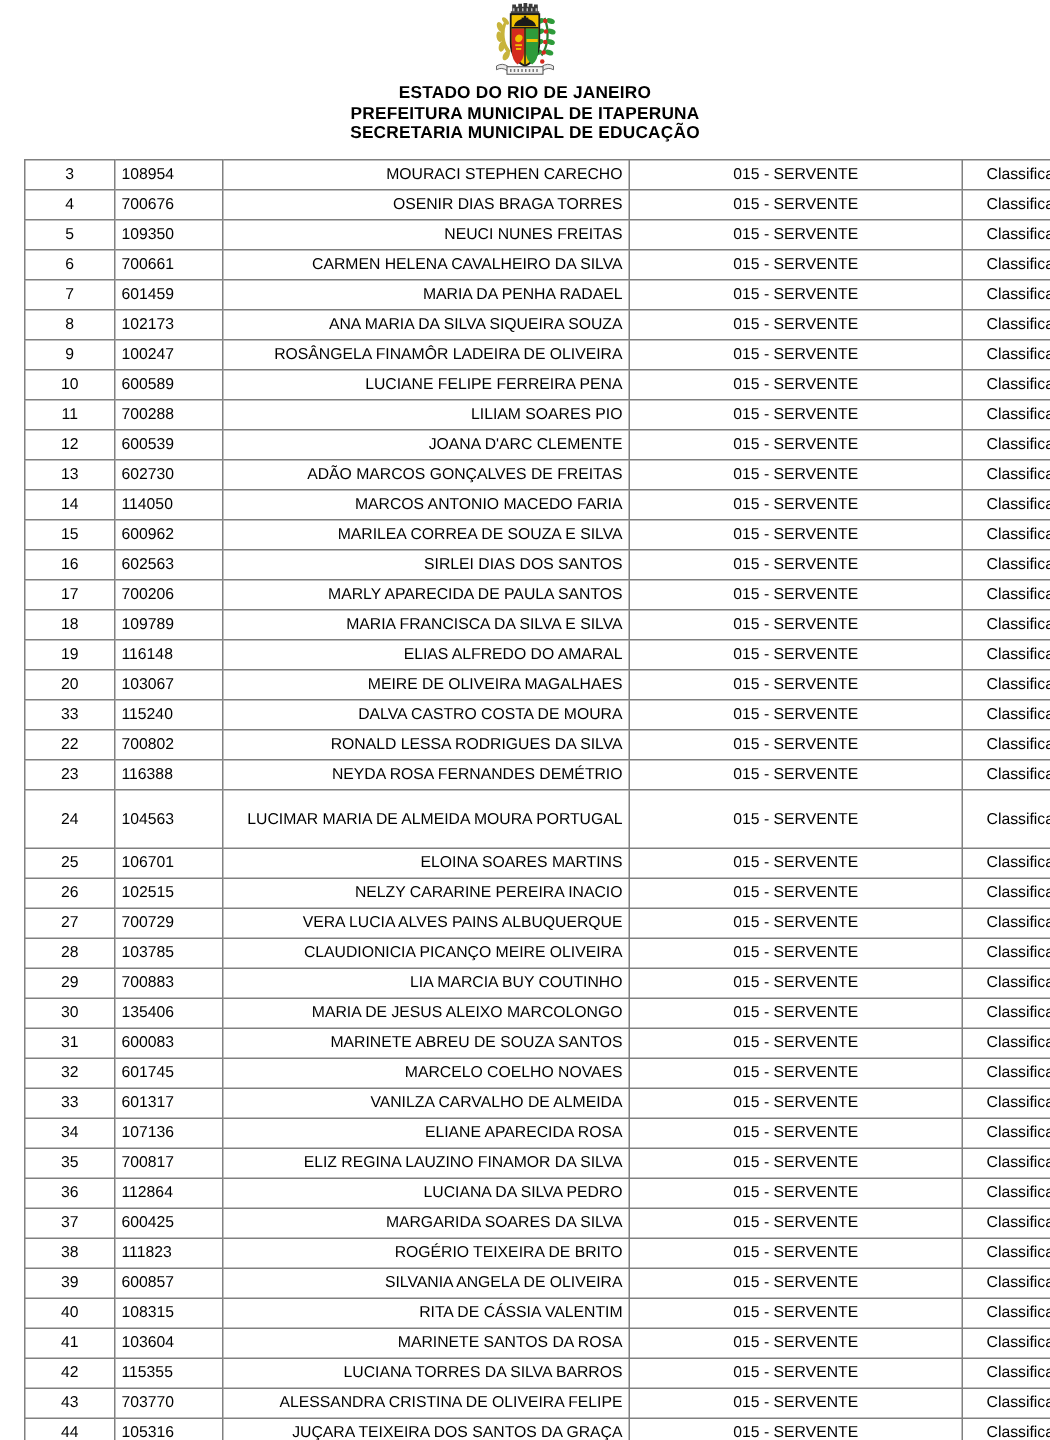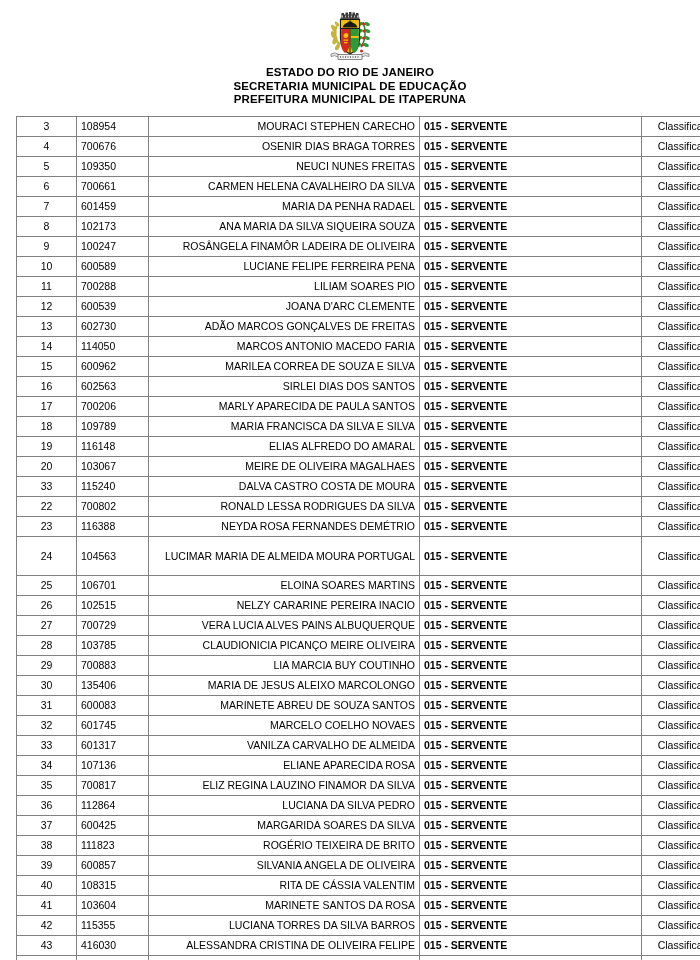--- a/index.html
+++ b/index.html
@@ -12,21 +12,21 @@
     height: 960px;
     font-family: "Liberation Sans", sans-serif;
     color: #000000;
     overflow: hidden;
   }
 
   
   .doc-header {
     width: 100%;
     text-align: center;
-    padding-top: 12px;
+    padding-top: 2px;
   }
   .crest {
     display: block;
     margin: 0 auto;
     width: 48px;
     height: 50px;
   }
   .header-lines {
     margin-top: 4px;
     line-height: 13.5px;
@@ -52,21 +52,21 @@
     border: 1px solid #808080;
     padding: 0 4px;
     height: 19px;
     vertical-align: middle;
     white-space: nowrap;
     overflow: hidden;
   }
   td.c-idx  { width: 51px;  text-align: center; }
   td.c-mat  { width: 63px;  text-align: left; padding-right: 5px; }
   td.c-name { width: 262px; text-align: right; padding-left: 5px; }
-  td.c-role { width: 213px; text-align: left; padding-left: 5px; font-weight: bold; }
+  td.c-role { width: 213px; text-align: center; padding-left: 5px; }
   td.c-stat { width: 80px;  text-align: center; }
   tr.two-line td { height: 38px; }
   tr.two-line td.c-name { white-space: normal; line-height: 14px; }
 </style>
 </head>
 <body>
 
 <div class="doc-header">
 
   <svg class="crest" viewBox="0 0 96 100">
@@ -151,22 +151,22 @@
         <rect x="48" y="88" width="2" height="4"></rect>
         <rect x="53" y="88" width="2" height="4"></rect>
         <rect x="58" y="88" width="2" height="4"></rect>
         <rect x="63" y="88" width="2" height="4"></rect>
       </g>
     </g>
   </svg>
 
   <div class="header-lines">
     <div>ESTADO DO RIO DE JANEIRO</div>
+    <div>PREFEITURA MUNICIPAL DE ITAPERUNA</div>
     <div>SECRETARIA MUNICIPAL DE EDUCAÇÃO</div>
-    <div>PREFEITURA MUNICIPAL DE ITAPERUNA</div>
   </div>
 </div>
 
 <div class="table-wrap">
   <table class="roster">
     <tbody id="roster-body">
         <tr>
           <td class="c-idx">3</td>
           <td class="c-mat">108954</td>
           <td class="c-name">MOURACI STEPHEN CARECHO</td>
@@ -441,21 +441,21 @@
         </tr>
         <tr>
           <td class="c-idx">42</td>
           <td class="c-mat">115355</td>
           <td class="c-name">LUCIANA TORRES DA SILVA BARROS</td>
           <td class="c-role">015 - SERVENTE</td>
           <td class="c-stat">Classificado</td>
         </tr>
         <tr>
           <td class="c-idx">43</td>
-          <td class="c-mat">416030</td>
+          <td class="c-mat">703770</td>
           <td class="c-name">ALESSANDRA CRISTINA DE OLIVEIRA FELIPE</td>
           <td class="c-role">015 - SERVENTE</td>
           <td class="c-stat">Classificado</td>
         </tr>
         <tr>
           <td class="c-idx">44</td>
           <td class="c-mat">105316</td>
           <td class="c-name">JUÇARA TEIXEIRA DOS SANTOS DA GRAÇA</td>
           <td class="c-role">015 - SERVENTE</td>
           <td class="c-stat">Classificado</td>

